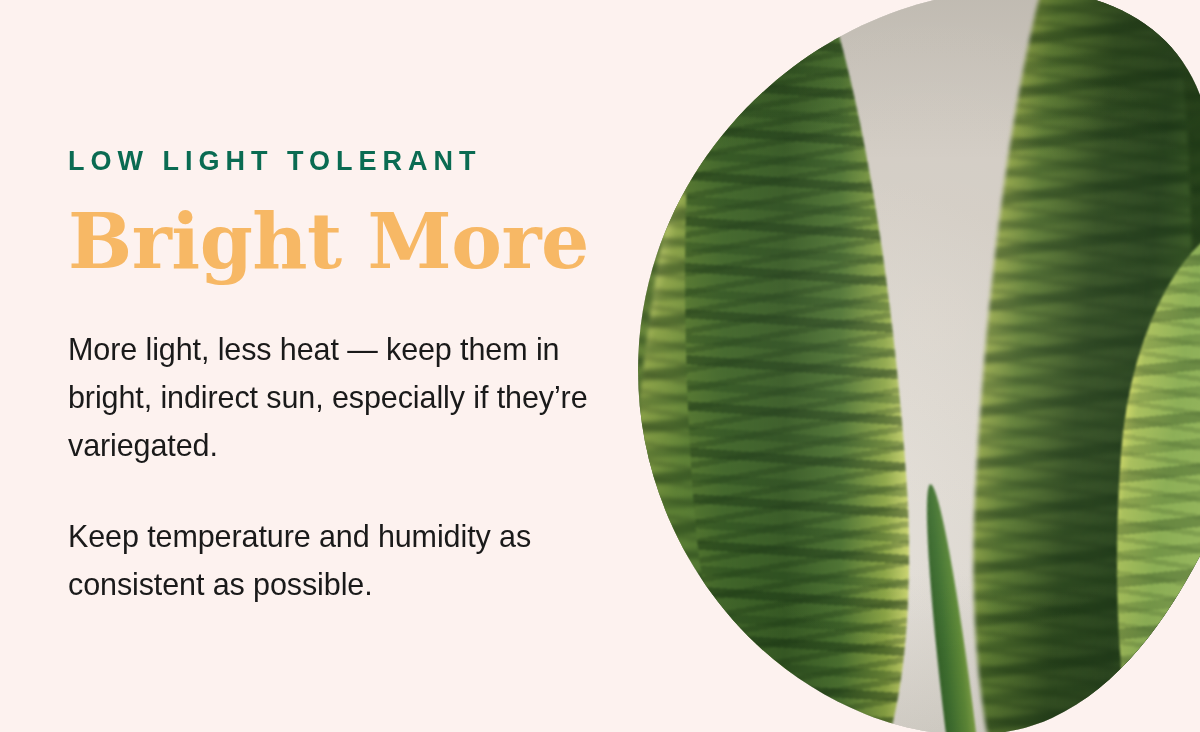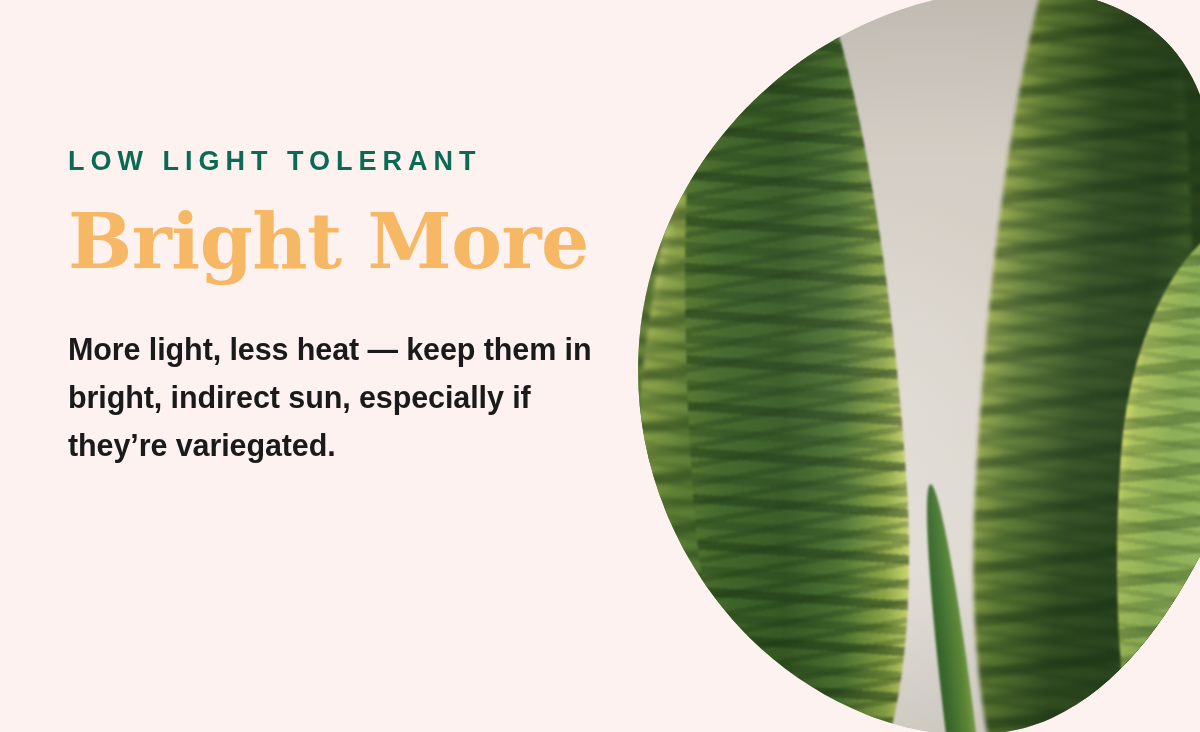--- a/index.html
+++ b/index.html
@@ -59,21 +59,21 @@
     color: #f7b865;
     white-space: nowrap;
   }
 
   .body-1 {
     position: absolute;
     top: 325px;
     left: 0;
     width: 545px;
     font-size: 30.5px;
-    font-weight: 700;
+    font-weight: 400;
     line-height: 48px;
     color: #1a1a1a;
     letter-spacing: -0.1px;
   }
 
   .body-2 {
     position: absolute;
     top: 512px;
     left: 0;
     width: 550px;
@@ -325,15 +325,16 @@
   </div>
 
   <div class="text-col">
 
     <div class="eyebrow">Low Light Tolerant</div>
 
     <h1 class="headline">Bright More</h1>
 
     <p class="body-1">More light, less heat — keep them in bright, indirect sun, especially if they’re variegated.</p>
 
+    <p class="body-2">Keep temperature and humidity as consistent as possible.</p>
   </div>
 
 </div>
 
 </body></html>

